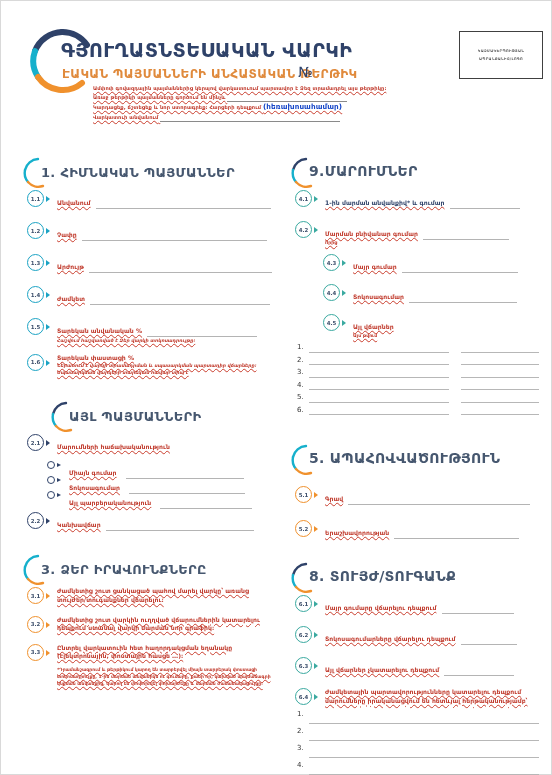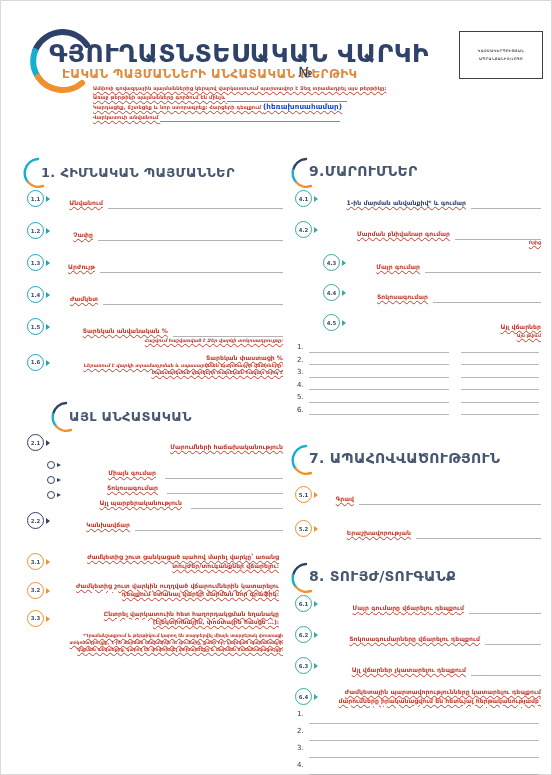--- a/index.html
+++ b/index.html
@@ -16,22 +16,22 @@
     position:absolute;inset:0;
     border:1px solid #d9d9d9;
     box-sizing:border-box;
     background:#fff;
   }
 
   
   .header{position:absolute;left:0;top:0;width:552px;height:150px;}
   .logo-arc{position:absolute;left:26px;top:26px;width:70px;height:70px;}
   .title-main{
-    position:absolute;left:48px;top:38px;
-    font-size:25px;letter-spacing:.5px;
+    position:absolute;left:60px;top:38px;
+    font-size:19px;letter-spacing:.5px;
     color:#2f4269;font-weight:700;
     white-space:nowrap;
   }
   .title-sub{
     position:absolute;left:61px;top:66px;
     font-size:12px;letter-spacing:.4px;
     color:#e08a3c;font-weight:700;
     white-space:nowrap;
   }
   .title-no{
@@ -68,21 +68,21 @@
     border-bottom:1px solid #8a8a8a;
     vertical-align:bottom;
     height:7px;
   }
 
   
   .col-left{position:absolute;left:20px;top:155px;width:262px;}
   .col-right{position:absolute;left:288px;top:155px;width:252px;}
 
   
-  .sec{position:relative;margin:0 0 4px 0;text-align:right;}
+  .sec{position:relative;margin:0 0 4px 0;}
   .sec-head{position:relative;height:34px;}
   .sec-arc{position:absolute;left:0;top:0;width:34px;height:34px;}
   .sec-title{
     position:absolute;left:20px;top:9px;
     font-size:13px;font-weight:700;
     color:#46576f;letter-spacing:.3px;
     white-space:nowrap;
   }
   .sec-title.big{font-size:14px;top:7px;}
 
@@ -286,21 +286,21 @@
       </div>
     </div>
 
     <div class="sec" style="margin-top:24px">
       <div class="sec-head">
         <svg class="sec-arc" style="left:28px" viewBox="0 0 34 34">
           <path d="M17 3 A14 14 0 0 0 4 14" fill="none" stroke="#2f4269" stroke-width="2.4" stroke-linecap="round"></path>
           <path d="M4 14 A14 14 0 0 0 7 26" fill="none" stroke="#16b0cc" stroke-width="2.4" stroke-linecap="round"></path>
           <path d="M7 26 A14 14 0 0 0 22 30" fill="none" stroke="#f0912d" stroke-width="2.4" stroke-linecap="round"></path>
         </svg>
-        <div class="sec-title" style="left:48px">ԱՅԼ ԱՆՀԱՏԱԿԱՆ</div>
+        <div class="sec-title" style="left:48px">ԱՅԼ ՊԱՅՄԱՆՆԵՐԻ</div>
       </div>
 
       <div class="item" style="margin-bottom:7px">
         <div class="badge l0" style="border-color:#2f4269">2.1</div>
         <div class="arrow l0 navy"></div>
         <span class="lbl">Մարումների հաճախականություն</span>
       </div>
 
       <div class="radio-item">
         <span class="radio"></span>
@@ -323,20 +323,28 @@
 
       <div class="item" style="margin-top:9px">
         <div class="badge l0" style="border-color:#2f4269">2.2</div>
         <div class="arrow l0 navy"></div>
         <span class="lbl">Կանխավճար</span>
         <span class="fill" style="width:148px"></span>
       </div>
     </div>
 
     <div class="sec" style="margin-top:22px">
+      <div class="sec-head">
+        <svg class="sec-arc" viewBox="0 0 34 34">
+          <path d="M17 3 A14 14 0 0 0 4 14" fill="none" stroke="#16b0cc" stroke-width="2.4" stroke-linecap="round"></path>
+          <path d="M4 14 A14 14 0 0 0 7 26" fill="none" stroke="#16b0cc" stroke-width="2.4" stroke-linecap="round"></path>
+          <path d="M7 26 A14 14 0 0 0 22 30" fill="none" stroke="#f0912d" stroke-width="2.4" stroke-linecap="round"></path>
+        </svg>
+        <div class="sec-title">3. ՁԵՐ ԻՐԱՎՈՒՆՔՆԵՐԸ</div>
+      </div>
 
       <div class="item" style="margin-bottom:11px;padding-right:4px">
         <div class="badge l0 orange">3.1</div>
         <div class="arrow l0 orange"></div>
         <span class="lbl body">Ժամկետից շուտ ցանկացած պահով մարել վարկը՝ առանց տույժեր/տուգանքներ վճարելու։</span>
       </div>
       <div class="item" style="margin-bottom:11px;padding-right:4px">
         <div class="badge l0 orange">3.2</div>
         <div class="arrow l0 orange"></div>
         <span class="lbl body">Ժամկետից շուտ վարկին ուղղված վճարումներին կատարելու դեպքում ստանալ վարկի մարման նոր գրաֆիկ։</span>
@@ -433,21 +441,21 @@
       </div>
     </div>
 
     <div class="sec" style="margin-top:26px">
       <div class="sec-head">
         <svg class="sec-arc" viewBox="0 0 34 34">
           <path d="M17 3 A14 14 0 0 0 4 14" fill="none" stroke="#16b0cc" stroke-width="2.4" stroke-linecap="round"></path>
           <path d="M4 14 A14 14 0 0 0 7 26" fill="none" stroke="#16b0cc" stroke-width="2.4" stroke-linecap="round"></path>
           <path d="M7 26 A14 14 0 0 0 22 30" fill="none" stroke="#f0912d" stroke-width="2.4" stroke-linecap="round"></path>
         </svg>
-        <div class="sec-title big">7. ԱՊԱՀՈՎՎԱԾՈՒԹՅՈՒՆ</div>
+        <div class="sec-title big">5. ԱՊԱՀՈՎՎԱԾՈՒԹՅՈՒՆ</div>
       </div>
 
       <div class="item" style="margin-top:9px;margin-bottom:15px">
         <div class="badge l0 orange">5.1</div>
         <div class="arrow l0 orange"></div>
         <span class="lbl">Գրավ</span>
         <span class="fill" style="width:182px"></span>
       </div>
 
       <div class="item">

